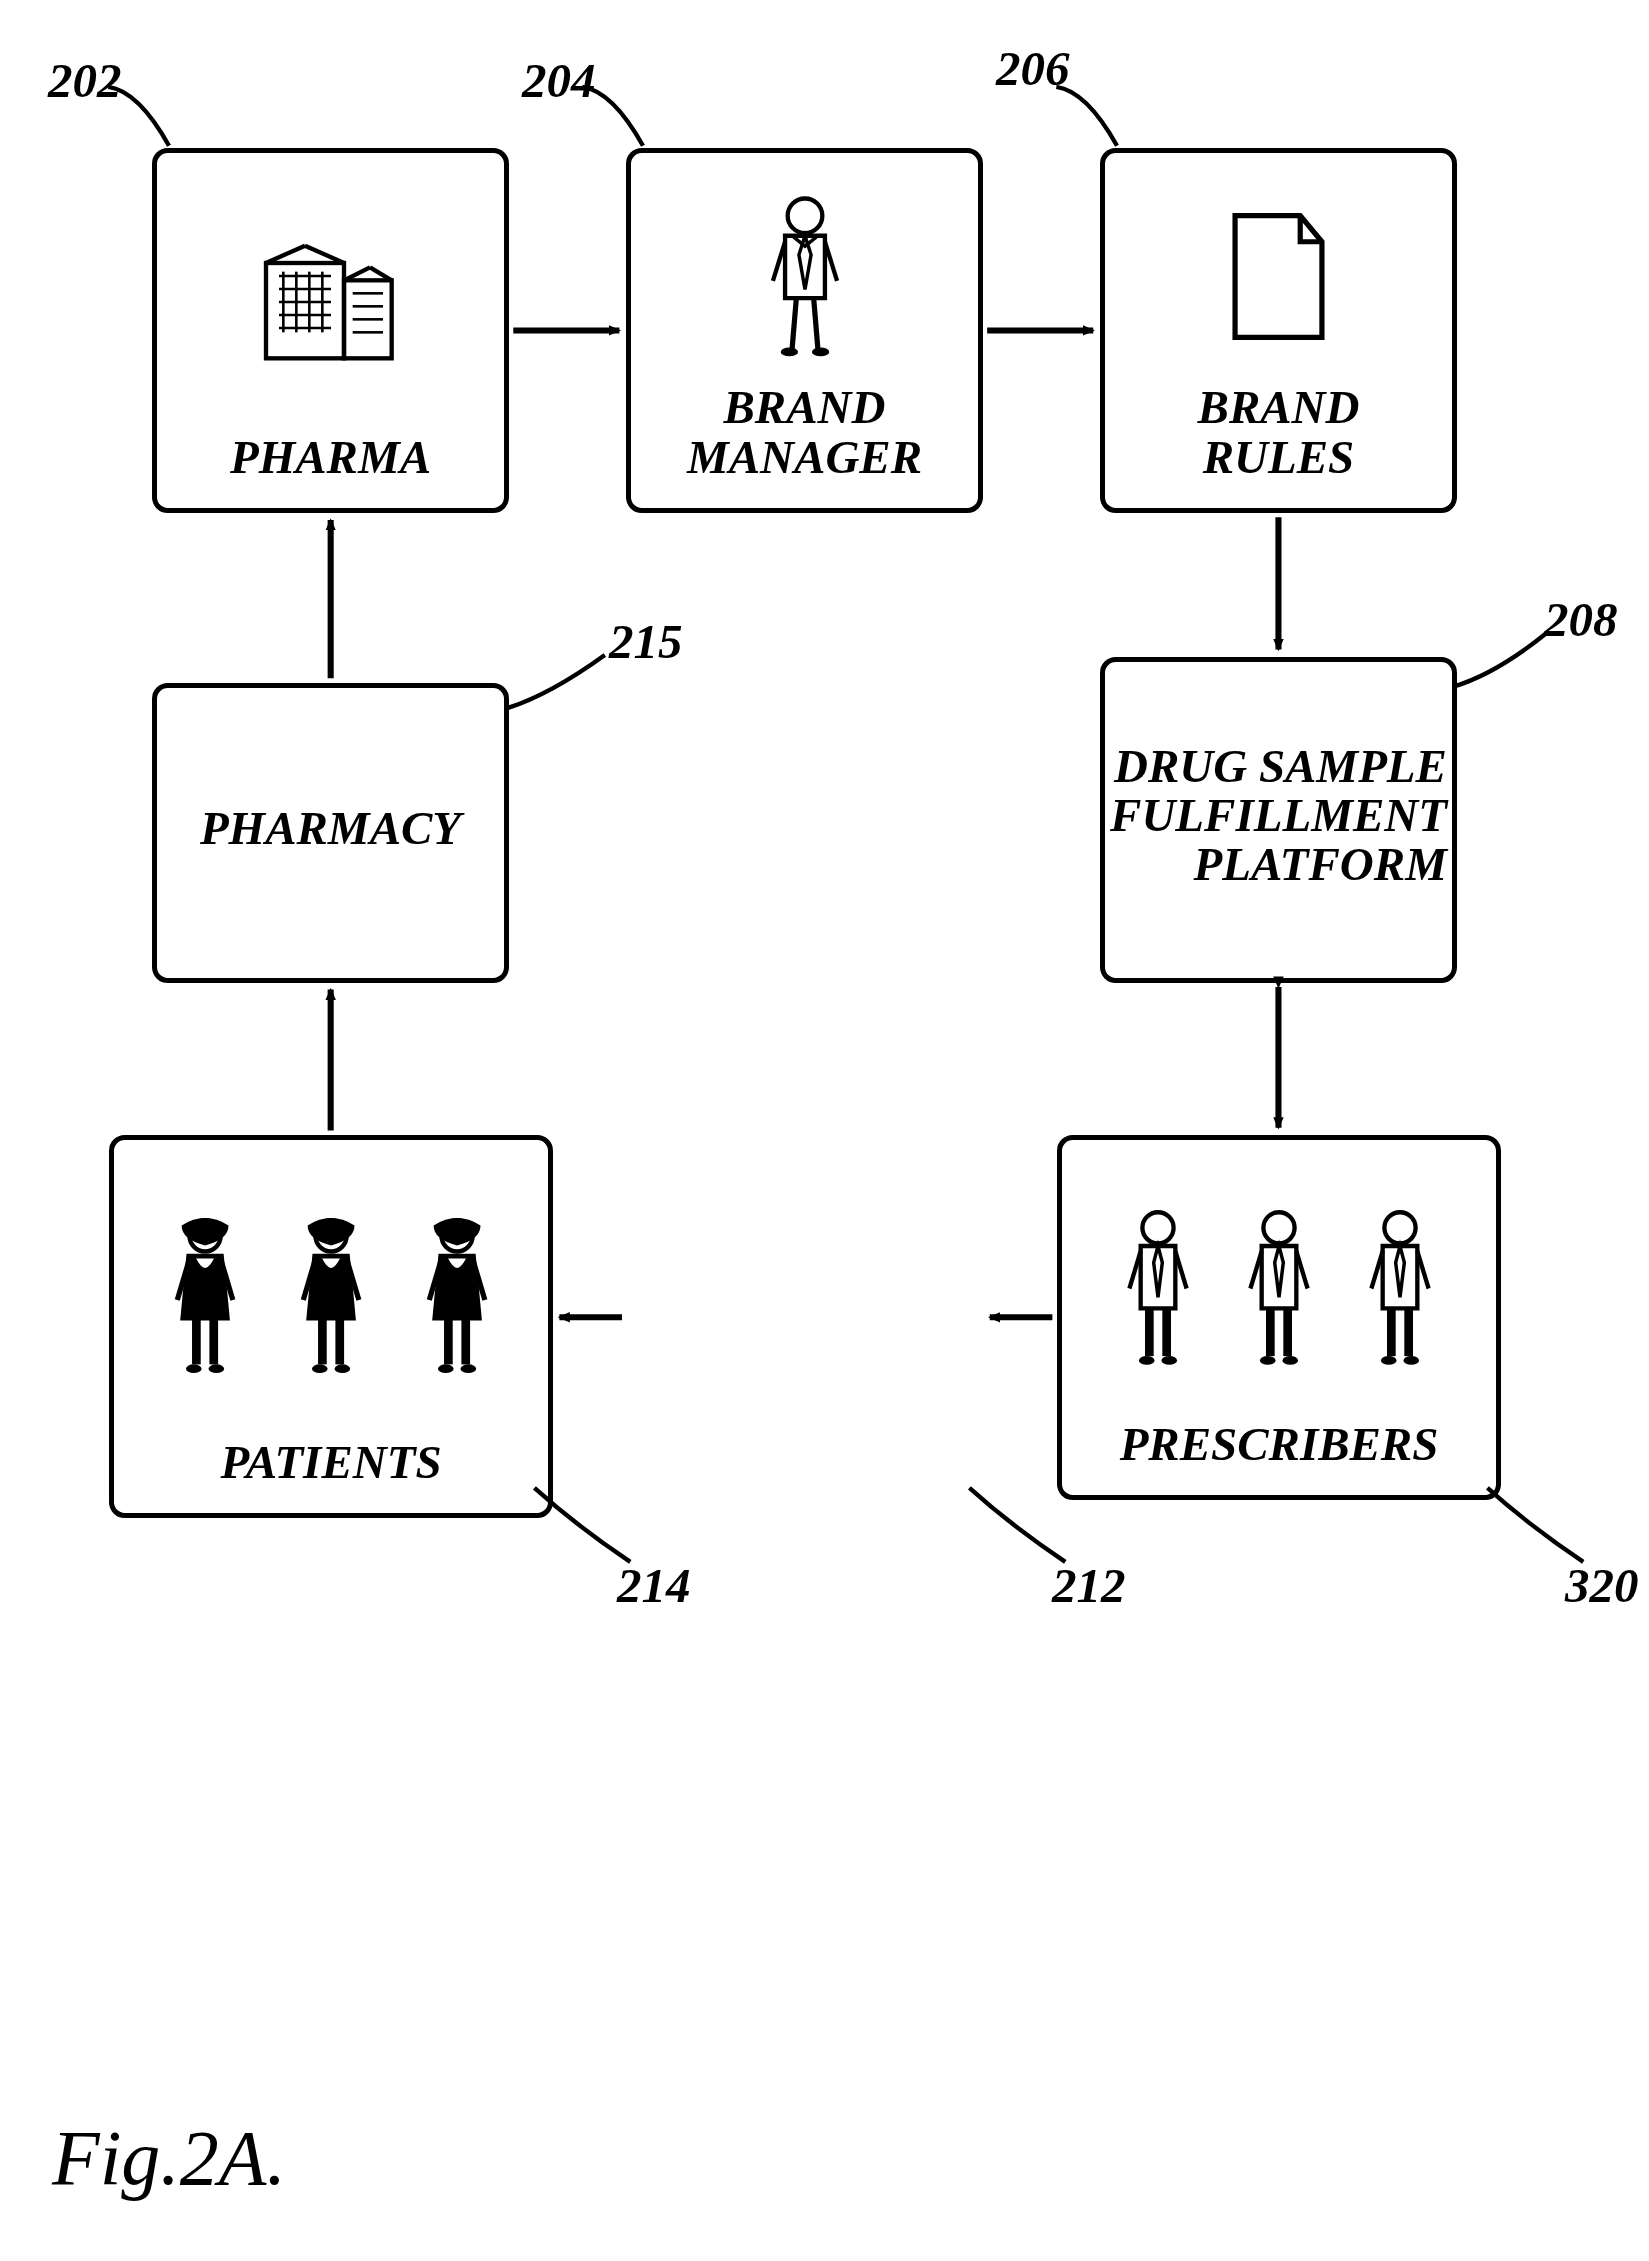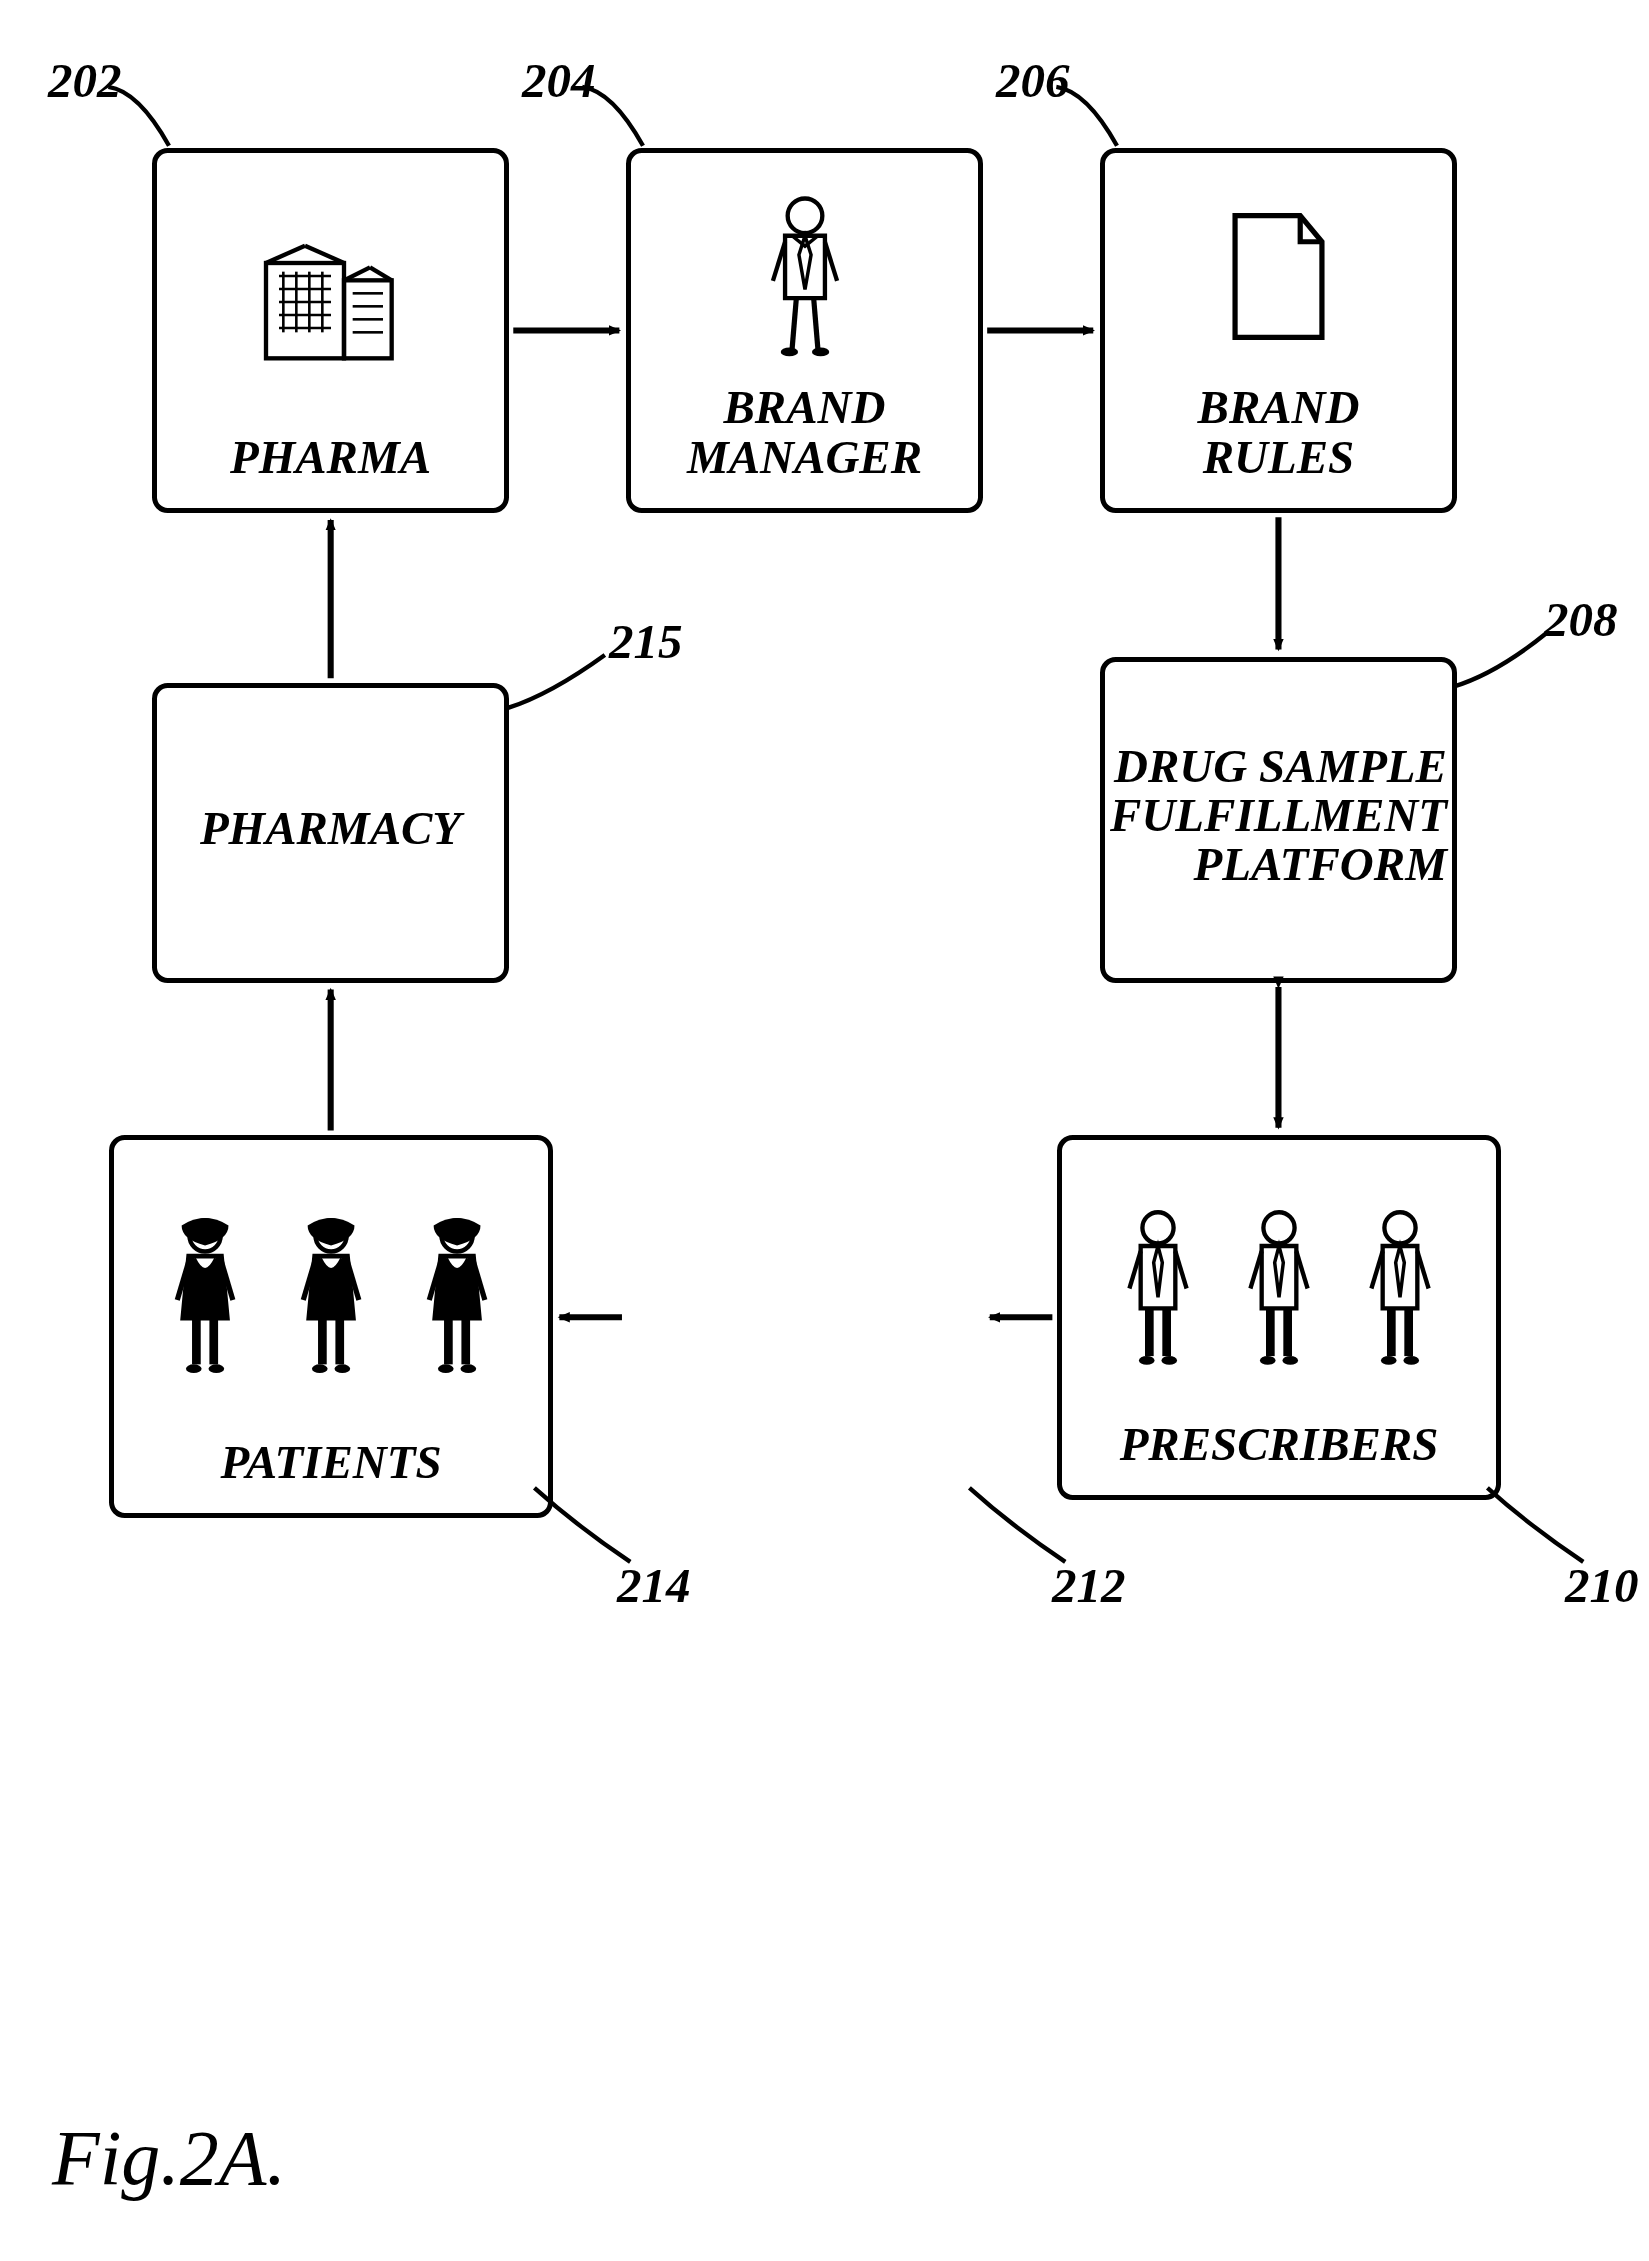--- a/index.html
+++ b/index.html
@@ -263,36 +263,36 @@
   <div class="ref-label" style="left:48px; top:52px;">202</div>
 
   <svg class="leader" style="left:578px; top:78px; width:104px; height:87px;" viewBox="0 0 120 100" width="104" height="87">
     <path d="M5 10 Q40 15 75 78" fill="none" stroke="#000" stroke-width="5"></path>
   </svg>
   <div class="ref-label" style="left:522px; top:52px;">204</div>
 
   <svg class="leader" style="left:1052px; top:78px; width:104px; height:87px;" viewBox="0 0 120 100" width="104" height="87">
     <path d="M5 10 Q40 15 75 78" fill="none" stroke="#000" stroke-width="5"></path>
   </svg>
-  <div class="ref-label" style="left:996px; top:52px;">206</div>
+  <div class="ref-label" style="left:996px; top:40px;">206</div>
 
   <svg class="leader" style="left:1444px; top:626px; width:113px; height:87px;" viewBox="0 0 130 100" width="113" height="87">
     <path d="M10 70 Q60 55 118 8" fill="none" stroke="#000" stroke-width="5"></path>
   </svg>
   <div class="ref-label" style="left:1544px; top:591px;">208</div>
 
   <svg class="leader" style="left:496px; top:648px; width:122px; height:87px;" viewBox="0 0 140 100" width="122" height="87">
     <path d="M10 70 Q60 55 125 8" fill="none" stroke="#000" stroke-width="5"></path>
   </svg>
   <div class="ref-label" style="left:609px; top:613px;">215</div>
 
   <svg class="leader" style="left:1470px; top:1479px; width:122px; height:96px;" viewBox="0 0 140 110" width="122" height="96">
     <path d="M20 10 Q70 55 130 95" fill="none" stroke="#000" stroke-width="5"></path>
   </svg>
-  <div class="ref-label" style="left:1565px; top:1557px;">210</div>
+  <div class="ref-label" style="left:1565px; top:1557px;">320</div>
 
   <svg class="leader" style="left:952px; top:1479px; width:122px; height:96px;" viewBox="0 0 140 110" width="122" height="96">
     <path d="M20 10 Q70 55 130 95" fill="none" stroke="#000" stroke-width="5"></path>
   </svg>
   <div class="ref-label" style="left:1052px; top:1557px;">212</div>
 
   <svg class="leader" style="left:517px; top:1479px; width:122px; height:96px;" viewBox="0 0 140 110" width="122" height="96">
     <path d="M20 10 Q70 55 130 95" fill="none" stroke="#000" stroke-width="5"></path>
   </svg>
   <div class="ref-label" style="left:617px; top:1557px;">214</div>

